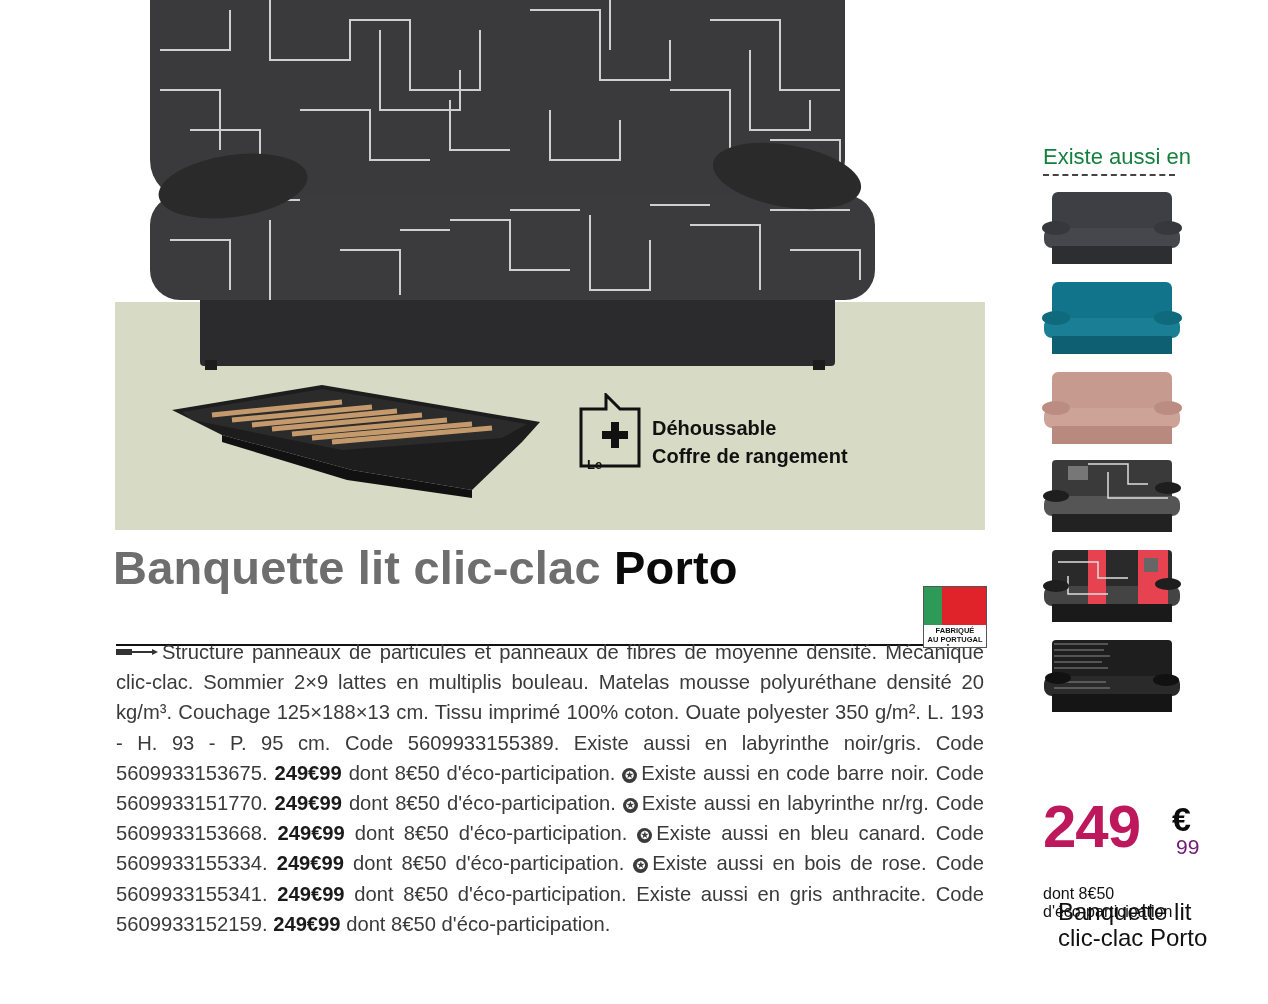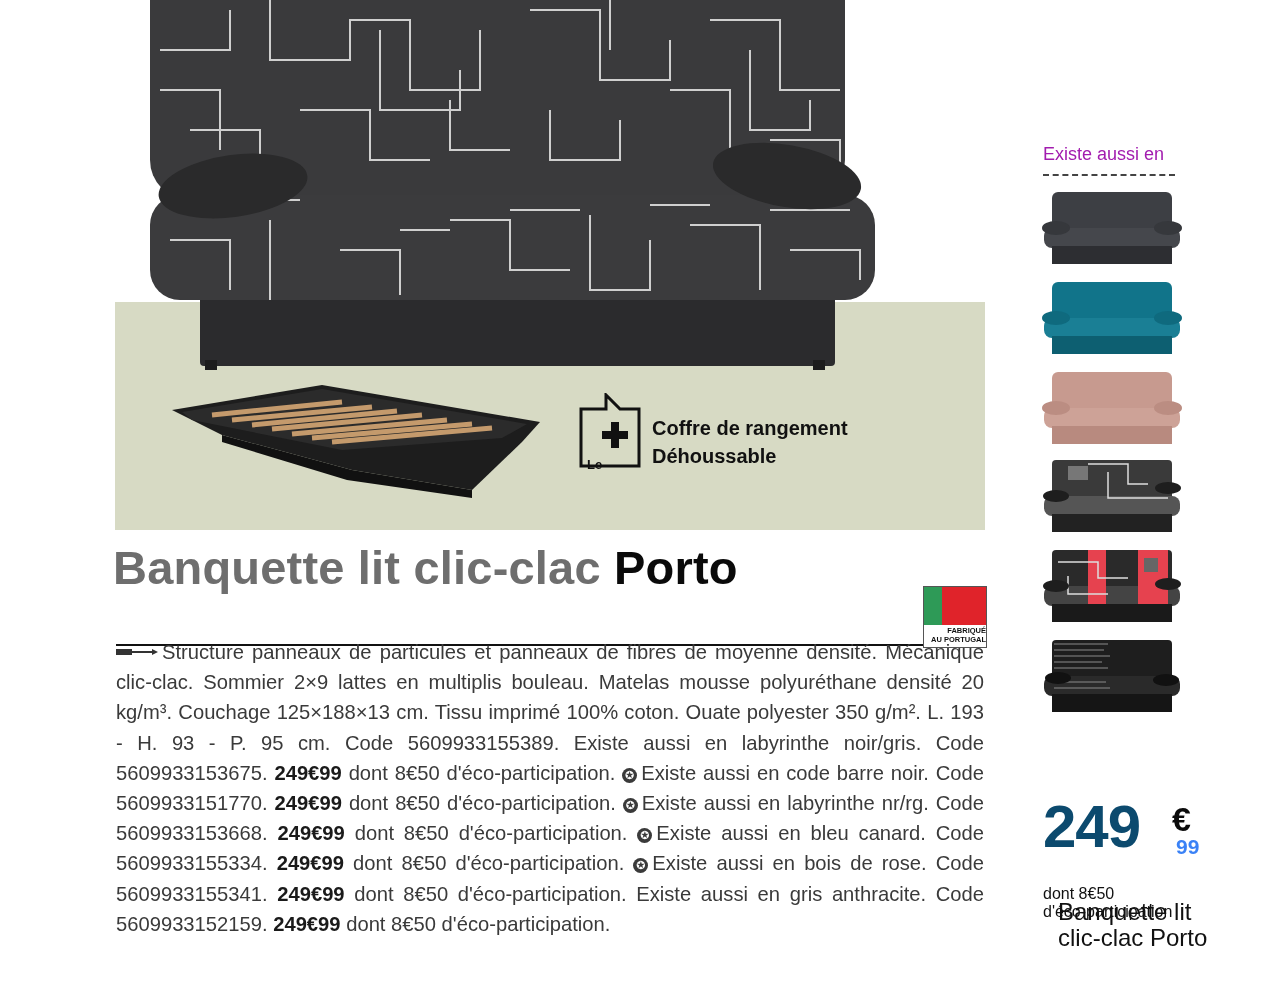--- a/index.html
+++ b/index.html
@@ -26,36 +26,36 @@
 
   
   .title { left:113px; top:540px; font-size:47px; font-weight:bold; color:#6e6e6e; letter-spacing:0.2px; white-space:nowrap; }
   .title .strong { color:#0a0a0a; }
   .rule { left:116px; top:644px; width:870px; height:2px; background:#111; }
 
   
   .flag { left:923px; top:586px; width:62px; height:60px; border:1px solid #555; background:#fff; }
   .flag .g { position:absolute; left:0; top:0; width:18px; height:38px; background:#2e9a57; }
   .flag .r { position:absolute; left:18px; top:0; width:44px; height:38px; background:#e0232a; }
-  .flag .txt { position:absolute; left:0; top:39px; width:62px; font-size:7.5px; font-weight:bold; line-height:9px; text-align:right; color:#111; }
+  .flag .txt { position:absolute; left:0; top:39px; width:62px; font-size:7.5px; font-weight:bold; line-height:9px; text-align:center; color:#111; }
 
   
   .desc { left:116px; top:637px; width:868px; font-size:20.2px; line-height:30.2px; color:#3a3a3a; text-align:justify; }
   .desc b { color:#1a1a1a; }
   .bullet { display:inline-block; width:15px; height:15px; border-radius:50%; background:#3a3a3a; color:#fff; font-size:11px; line-height:15px; text-align:center; vertical-align:1px; margin-right:4px; }
   .dash-icon { display:inline-block; width:42px; height:10px; vertical-align:2px; margin-right:4px; }
 
   
-  .exist { left:1043px; top:144px; font-size:18px; color:#a21caf; }
+  .exist { left:1043px; top:144px; font-size:22px; color:#15803d; }
   .dashline { left:1043px; top:174px; width:132px; height:0; border-top:2px dashed #444; }
   .variant { left:1038px; width:148px; height:76px; }
 
-  .price-big { left:1043px; top:796px; font-size:60px; font-weight:bold; color:#0c4a6e; letter-spacing:-1px; line-height:62px; }
+  .price-big { left:1043px; top:796px; font-size:60px; font-weight:bold; color:#be185d; letter-spacing:-1px; line-height:62px; }
   .price-euro { left:1172px; top:800px; font-size:34px; font-weight:bold; color:#0b0b0b; }
-  .price-cents { left:1176px; top:835px; font-size:21px; font-weight:bold; color:#3b82f6; }
+  .price-cents { left:1176px; top:835px; font-size:21px; font-weight:normal; color:#701a75; }
   .eco { left:1043px; top:861px; font-size:16px; line-height:18px; color:#111;margin-top:24px; }
   .name-side { left:1058px; top:899px; font-size:24px; line-height:26px; color:#111; }
 </style>
 </head>
 <body>
 
 <div class="abs panel"></div>
 
 <div class="abs" style="left:0;top:0;width:1000px;height:380px;">
   <div class="abs sofa-back"></div>
@@ -94,22 +94,22 @@
   <polygon points="50,55 180,90 300,110 300,118 175,100 50,62" fill="#111"></polygon>
 </svg>
 
 <svg class="abs leplus" viewBox="0 0 64 76">
   <path d="M3 16 H28 V2 L42 16 H61 V73 H3 Z" fill="none" stroke="#111" stroke-width="3"></path>
   <rect x="24" y="38" width="26" height="8" fill="#111"></rect>
   <rect x="33" y="29" width="8" height="26" fill="#111"></rect>
 </svg>
 <div class="abs" style="left:587px;top:416px;font-size:13px;font-weight:bold;color:#111;margin-top:41px;">Le</div>
 <div class="abs feature">
+  <div>Déhoussable</div>
   <div>Coffre de rangement</div>
-  <div>Déhoussable</div>
 </div>
 
 <div class="abs title"><span>Banquette lit clic-clac </span><span class="strong">Porto</span></div>
 <div class="abs rule"></div>
 
 <div class="abs flag">
   <div class="g"></div>
   <div class="r"></div>
   <div class="txt">
     <div>FABRIQUÉ</div>

